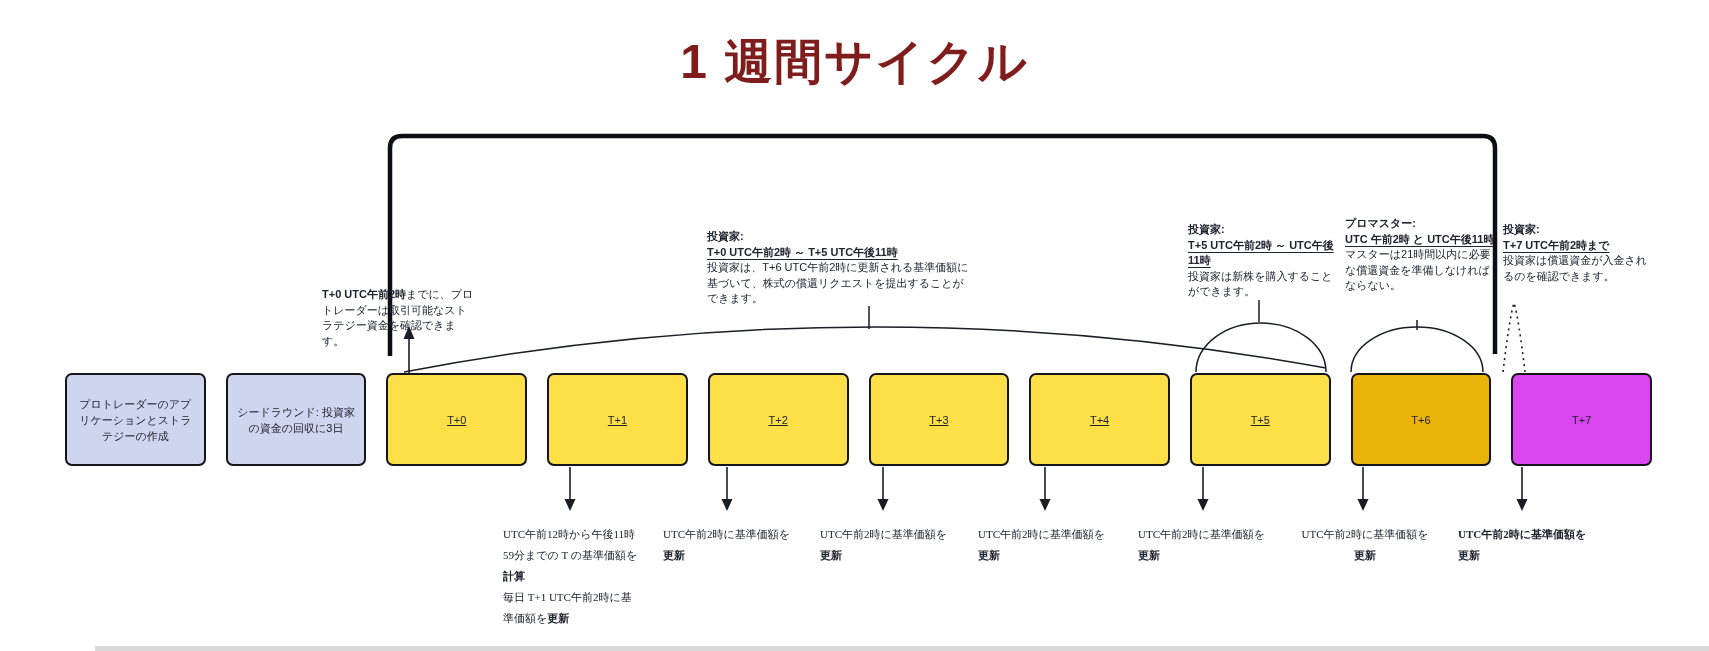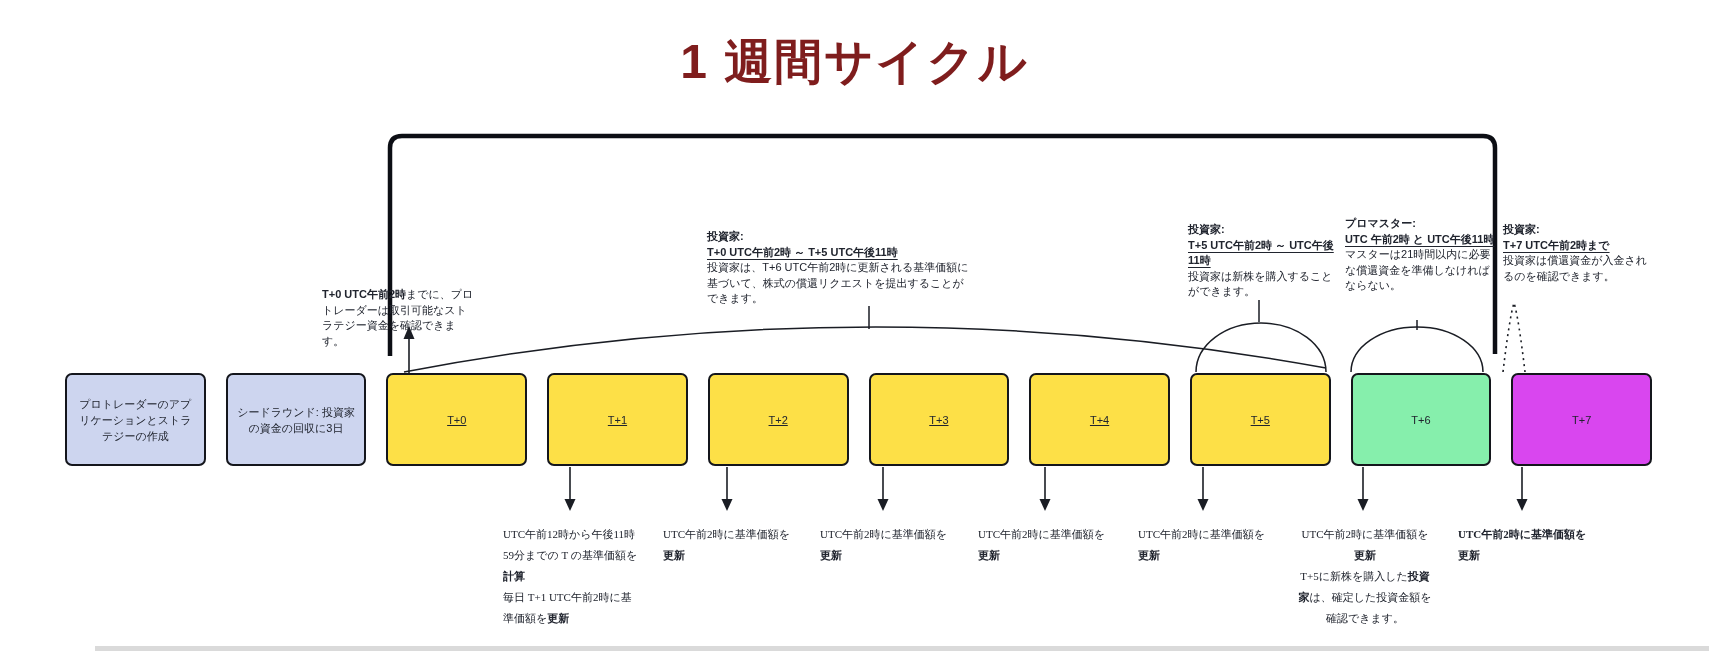--- a/index.html
+++ b/index.html
@@ -10,21 +10,21 @@
          font-size:48px;font-weight:800;letter-spacing:2px;color:#7f1d1d;}
 
   
   .box-row{position:absolute;left:65px;top:373px;width:1587px;height:93px;
            display:flex;gap:20px;}
   .tl-box{flex:1;border:2px solid #14161c;border-radius:7px;
           display:flex;align-items:center;justify-content:center;text-align:center;
           font-size:11px;line-height:16px;padding:4px 8px;box-sizing:border-box;color:#20242e;}
   .c-light{background:#cdd5ef;}
   .c-mid{background:#fde047;text-decoration:underline;}
-  .c-pale{background:#86efac;}
+  .c-pale{background:#eab308;}
   .c-green{background:#d946ef;}
 
   
   .overlay{position:absolute;left:0;top:0;width:1709px;height:651px;pointer-events:none;}
 
   
   .callout{position:absolute;font-size:11px;line-height:15.5px;color:#20242e;}
   .callout .role{font-weight:bold;}
   .callout .period{font-weight:bold;text-decoration:underline;text-underline-offset:3px;}
   .b{font-weight:bold;}
@@ -161,21 +161,20 @@
   </div>
 
   <div class="note" style="left:1138px;width:132px;">
     <div>UTC午前2時に基準価額を</div>
     <div class="b">更新</div>
   </div>
 
   <div class="note center" style="left:1295px;width:140px;">
     <div>UTC午前2時に基準価額を</div>
     <div class="b">更新</div>
-    <div><span>T+5に新株を購入した</span><span class="b">投資家</span><span>は、確定した投資金額を確認できます。</span></div>
   </div>
 
   <div class="note bold-all" style="left:1458px;width:132px;">
     <div>UTC午前2時に基準価額を更新</div>
   </div>
 
   <div class="bottom-bar"></div>
 </div>
 
 </body></html>

